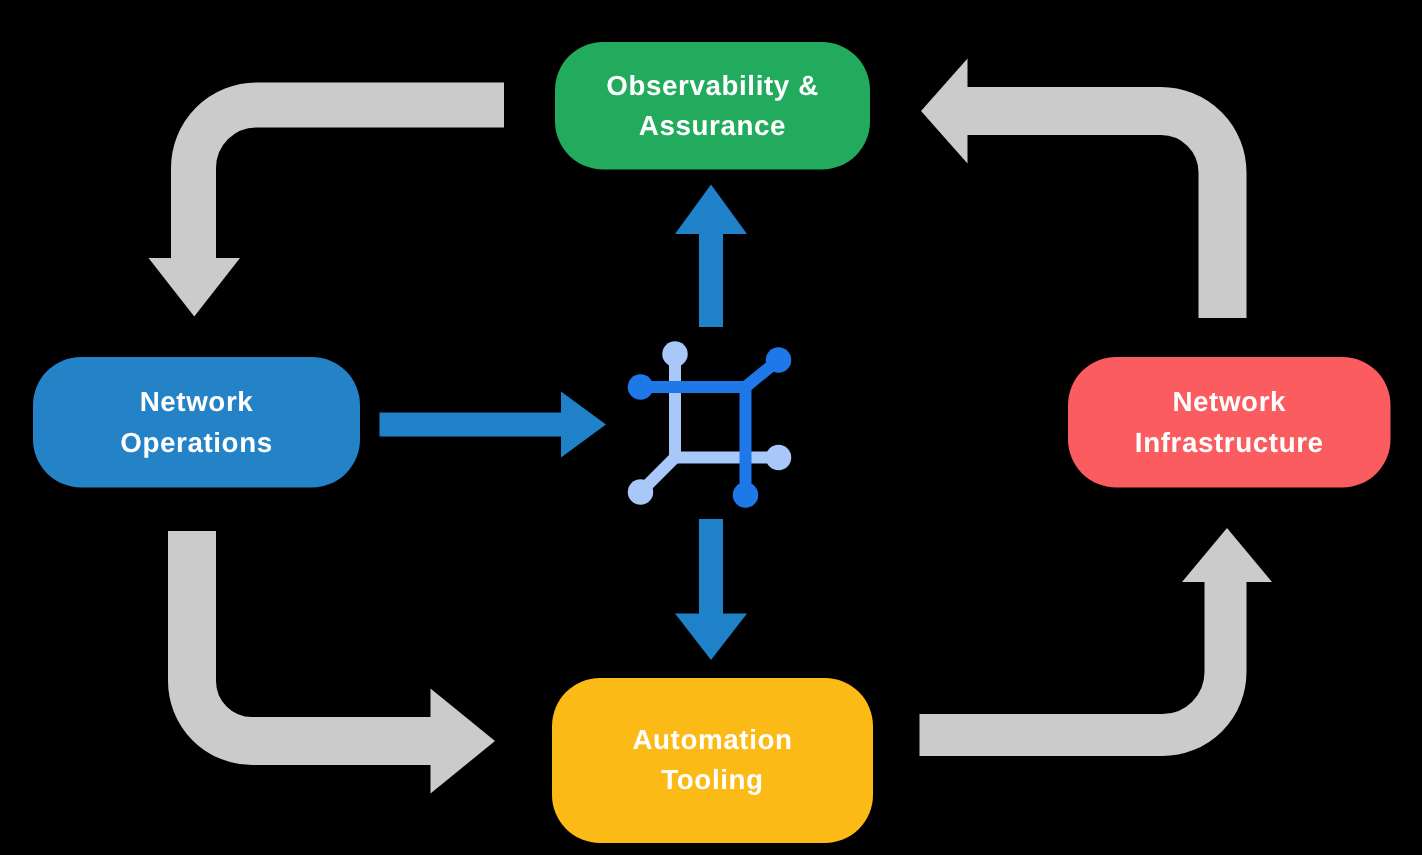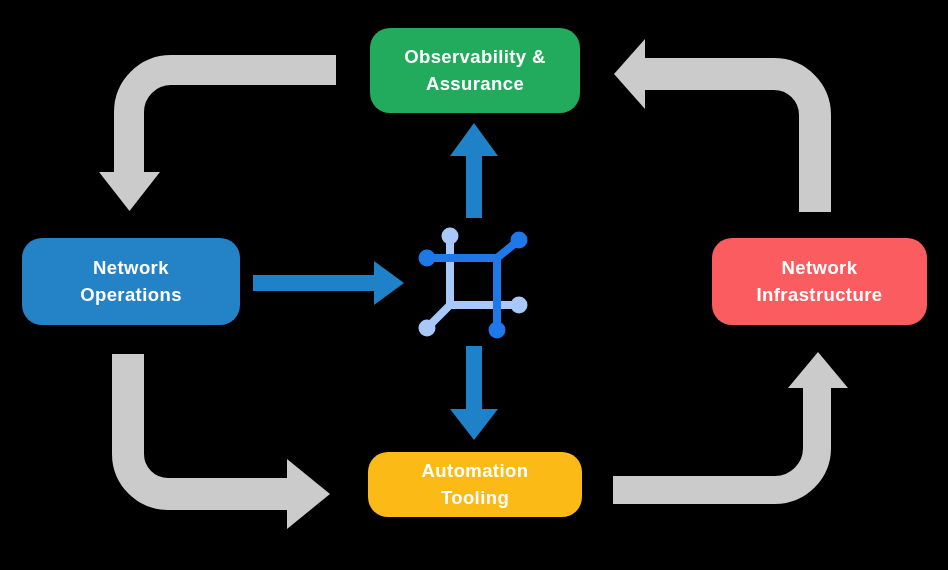--- a/index.html
+++ b/index.html
@@ -19,33 +19,33 @@
     position:relative;
     width:948px;height:570px;
     background:var(--background);
     font-family:"Liberation Sans", sans-serif;
     overflow:hidden;
   }
   .arrow-layer{position:absolute;left:0;top:0;}
   .node{
     position:absolute;
     display:flex;align-items:center;justify-content:center;
-    border-radius:20px;
+    border-radius:32px;
     color:var(--text);
     font-size:18.5px;
     font-weight:600;
     letter-spacing:.4px;
     line-height:1.45;
     text-align:center;
     white-space:pre-line;
   }
   .node-observability{left:370px;top:28px;width:210px;height:85px;background:var(--green);}
   .node-operations{left:22px;top:238px;width:218px;height:87px;background:var(--blue);}
   .node-infrastructure{left:712px;top:238px;width:215px;height:87px;background:var(--red);}
-  .node-automation{left:368px;top:452px;width:214px;height:65px;background:var(--yellow);}
+  .node-automation{left:368px;top:452px;width:214px;height:110px;background:var(--yellow);}
   .gray-shaft{stroke:var(--gray-arrow);fill:none;}
   .gray-head{fill:var(--gray-arrow);}
   .blue-shaft{stroke:var(--blue-arrow);fill:none;}
   .blue-head{fill:var(--blue-arrow);}
   .icon-light{stroke:var(--icon-light-blue);}
   .icon-dark{stroke:var(--icon-dark-blue);}
   .icon-dot-light{fill:var(--icon-light-blue);}
   .icon-dot-dark{fill:var(--icon-dark-blue);}
 </style>
 </head>

